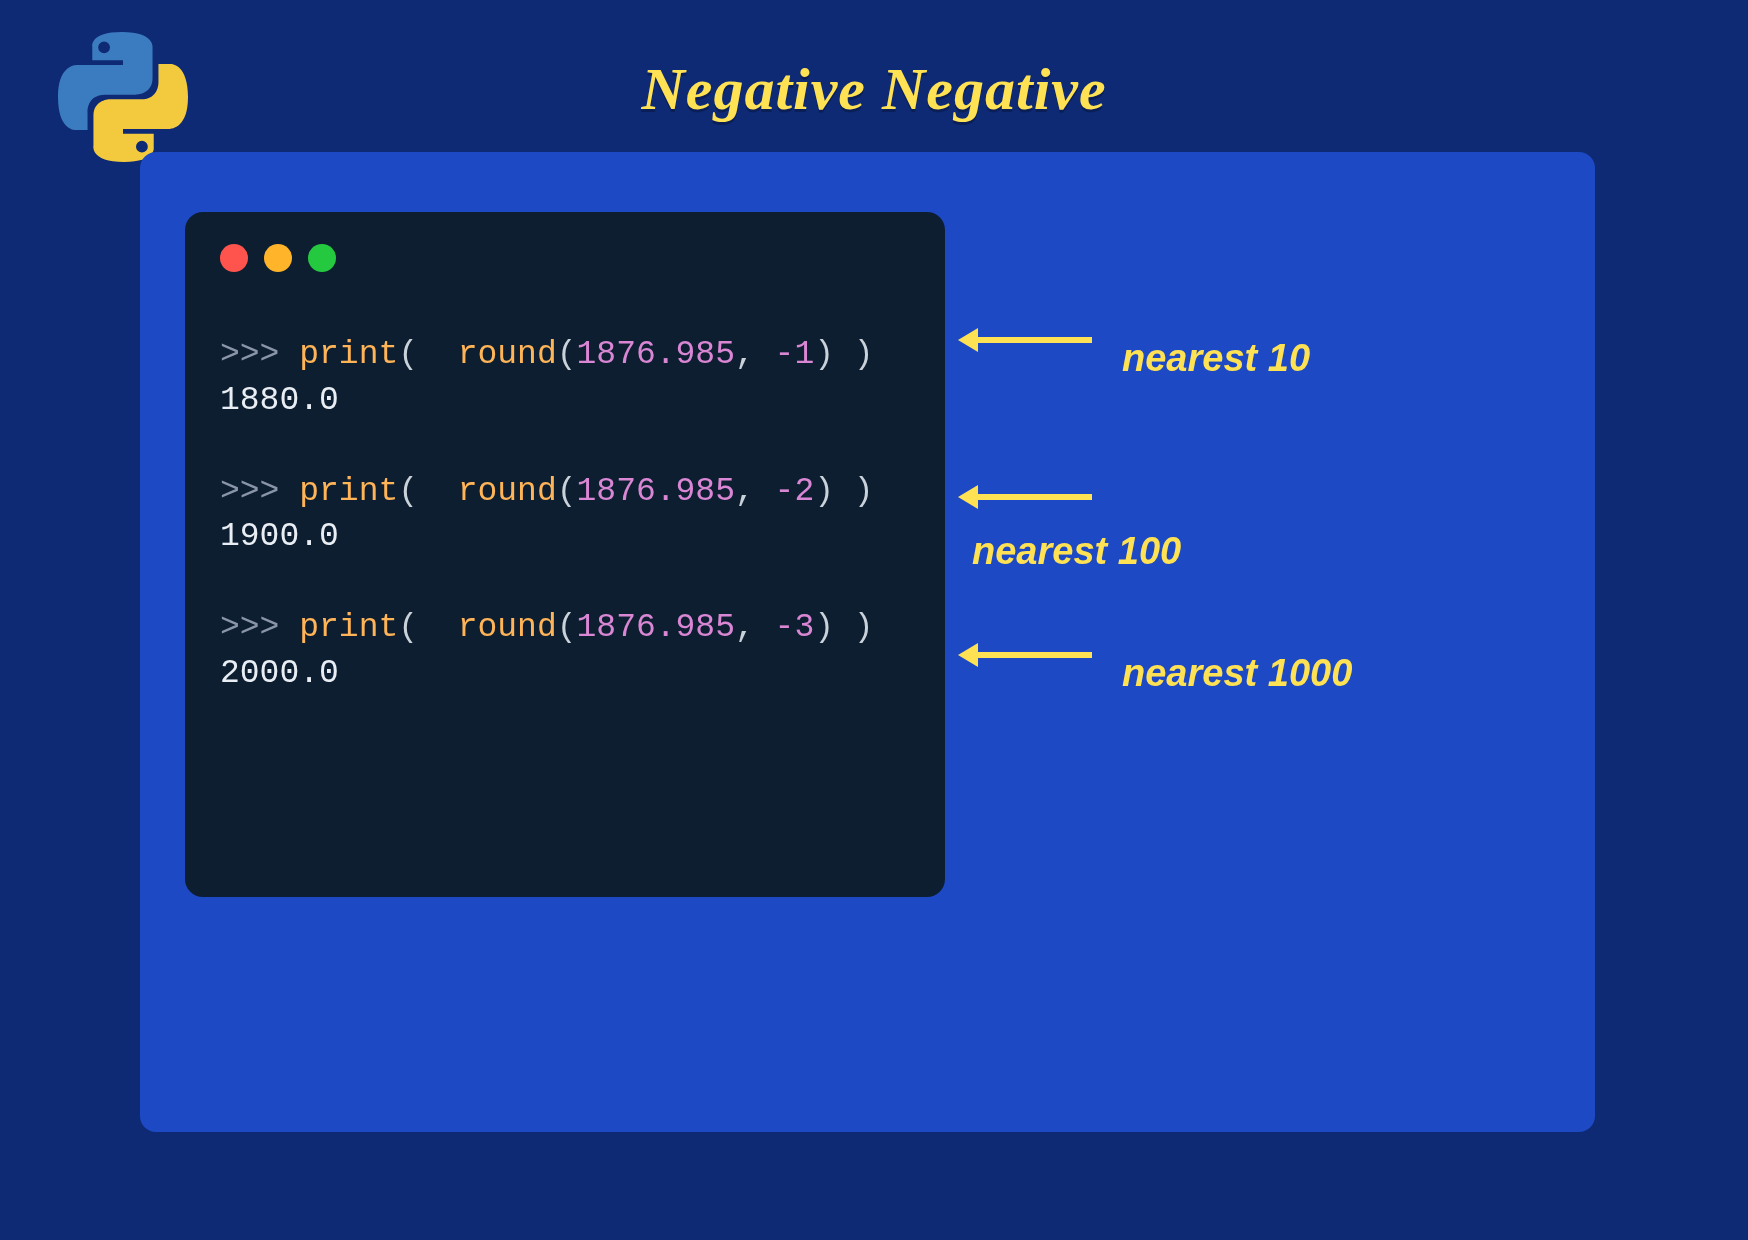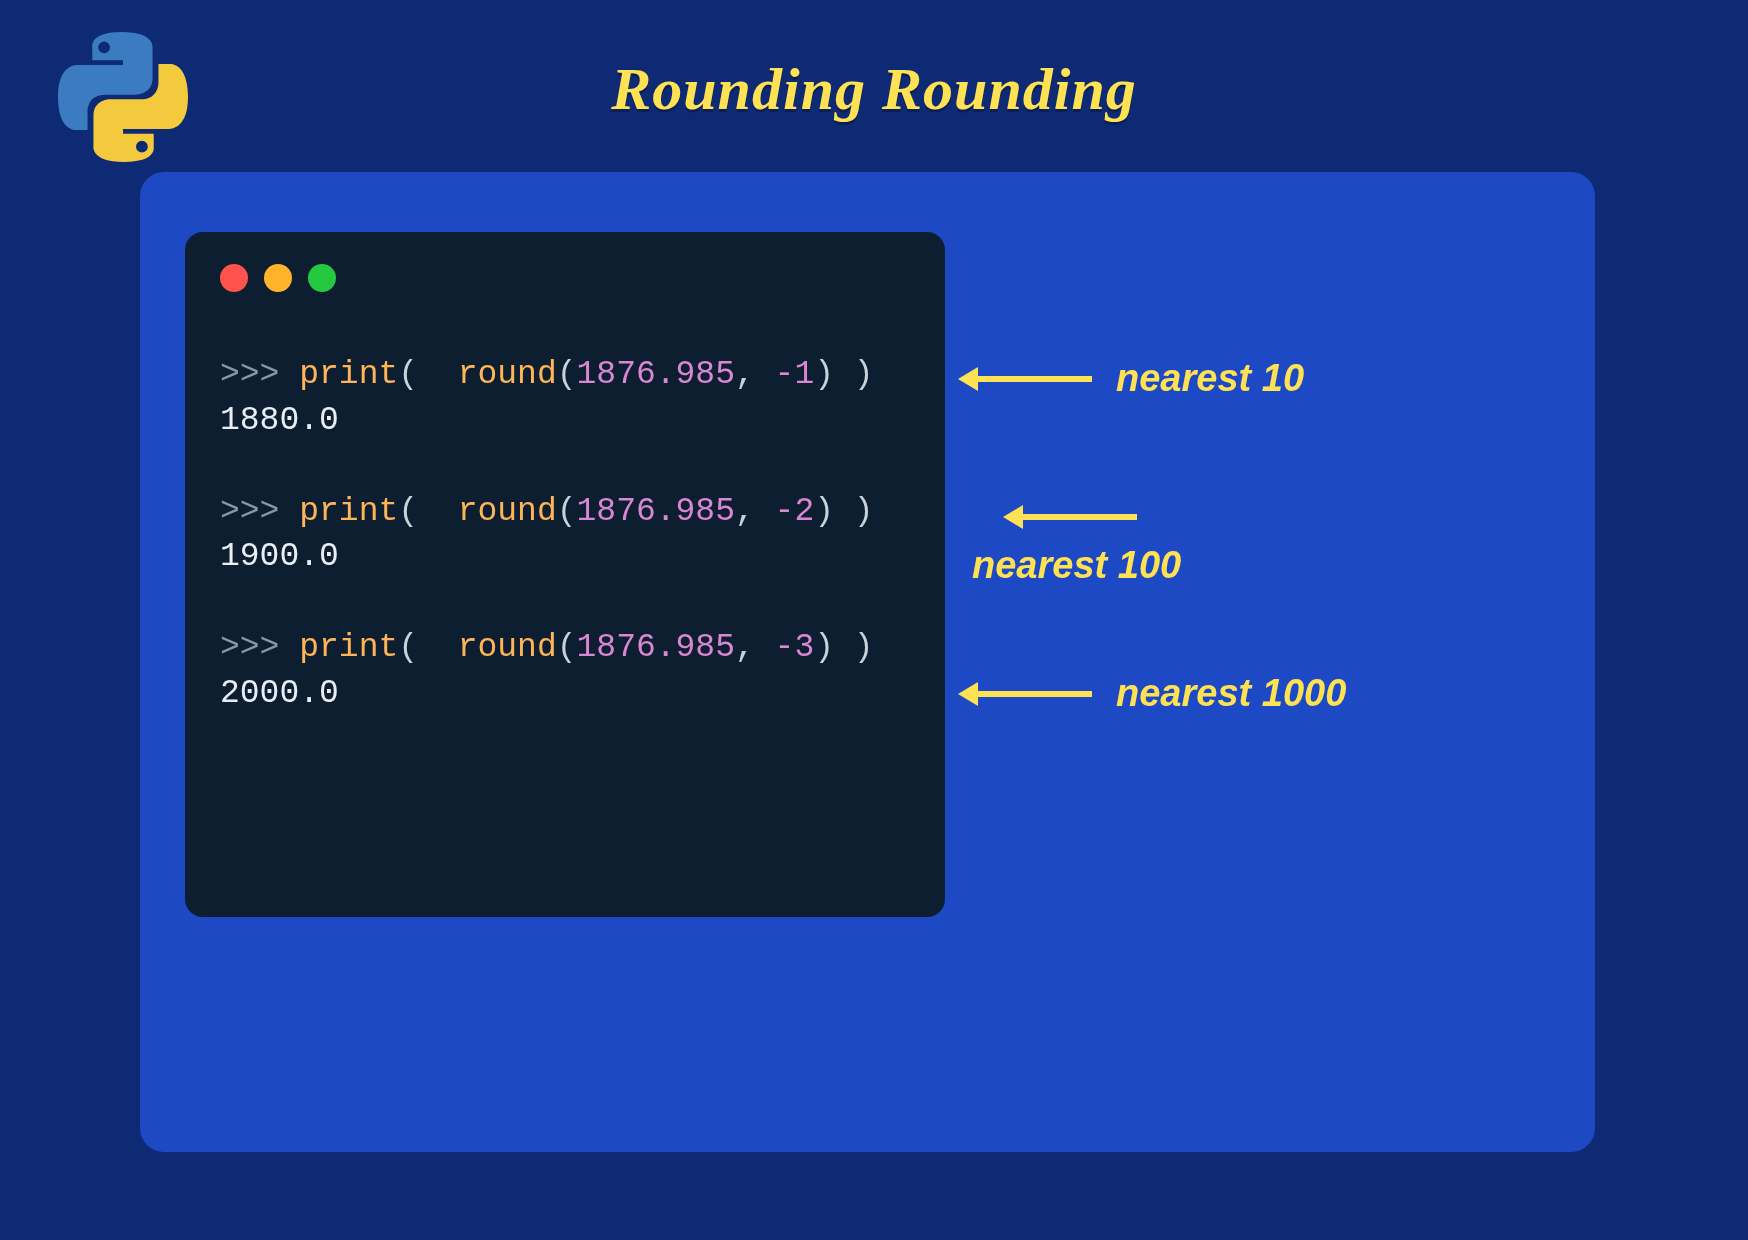--- a/index.html
+++ b/index.html
@@ -27,26 +27,26 @@
     font-size: 60px;
     font-weight: 800;
     font-style: italic;
     color: #ffe154;
     font-family: Georgia, "Times New Roman", serif;
     letter-spacing: 1px;
     text-shadow: 0 3px 0 rgba(0,0,0,0.25);
   }
   .panel {
     position: absolute;
-    top: 172px;
+    top: 152px;
     left: 140px;
     width: 1455px;
     height: 980px;
     background: #1d49c4;
-    border-radius: 24px;
+    border-radius: 16px;
   }
   .code-window {
     position: absolute;
     top: 60px;
     left: 45px;
     width: 760px;
     height: 685px;
     background: #0d1e30;
     border-radius: 18px;
     padding-top: 30px;
@@ -78,22 +78,21 @@
   .tk-prompt { color: #8a96a8; }
   .tk-func   { color: #ffb457; }
   .tk-paren  { color: #c9d1d9; }
   .tk-num    { color: #d987d4; }
   .tk-out    { color: #e9eef4; }
   .tk-sp     { color: #c9d1d9; }
 
   .annotation {
     position: absolute;
     display: flex;
-    align-items: center;
-    gap: 24px;
+    gap: 30px;
   }
   .arrow {
     position: relative;
     width: 120px;
     height: 6px;
     background: #ffe154;
   }
   .arrow::before {
     content: "";
     position: absolute;
@@ -118,21 +117,21 @@
 </head>
 <body>
 
 <div class="python-logo">
   <svg viewBox="0 0 110 110" width="130" height="130">
     <path fill="#3b7bbf" d="M54 0c-27 0-25 12-25 12v12h26v4H17S0 26 0 55c0 29 15 28 15 28h10V68s-1-15 15-15h26s14 0 14-14V14S83 0 54 0zM39 8a5 5 0 1 1 0 10 5 5 0 0 1 0-10z"></path>
     <path fill="#f3ca3e" d="M56 110c27 0 25-12 25-12V86H55v-4h38s17 2 17-27c0-29-15-28-15-28H85v15s1 15-15 15H44s-14 0-14 14v25s-3 14 26 14zm15-8a5 5 0 1 1 0-10 5 5 0 0 1 0 10z"></path>
   </svg>
 </div>
 
-<h1 class="title">Rounding Rounding</h1>
+<h1 class="title">Negative Negative</h1>
 
 <div class="panel">
 
   <div class="code-window">
     <div class="traffic-lights">
       <span class="dot red"></span>
       <span class="dot yellow"></span>
       <span class="dot green"></span>
     </div>
     <div class="code"><span class="tk-prompt">&gt;&gt;&gt;</span><span class="tk-sp"> </span><span class="tk-func">print</span><span class="tk-paren">( </span><span class="tk-sp"> </span><span class="tk-func">round</span><span class="tk-paren">(</span><span class="tk-num">1876.985</span><span class="tk-paren">, </span><span class="tk-num">-1</span><span class="tk-paren">) )</span>

